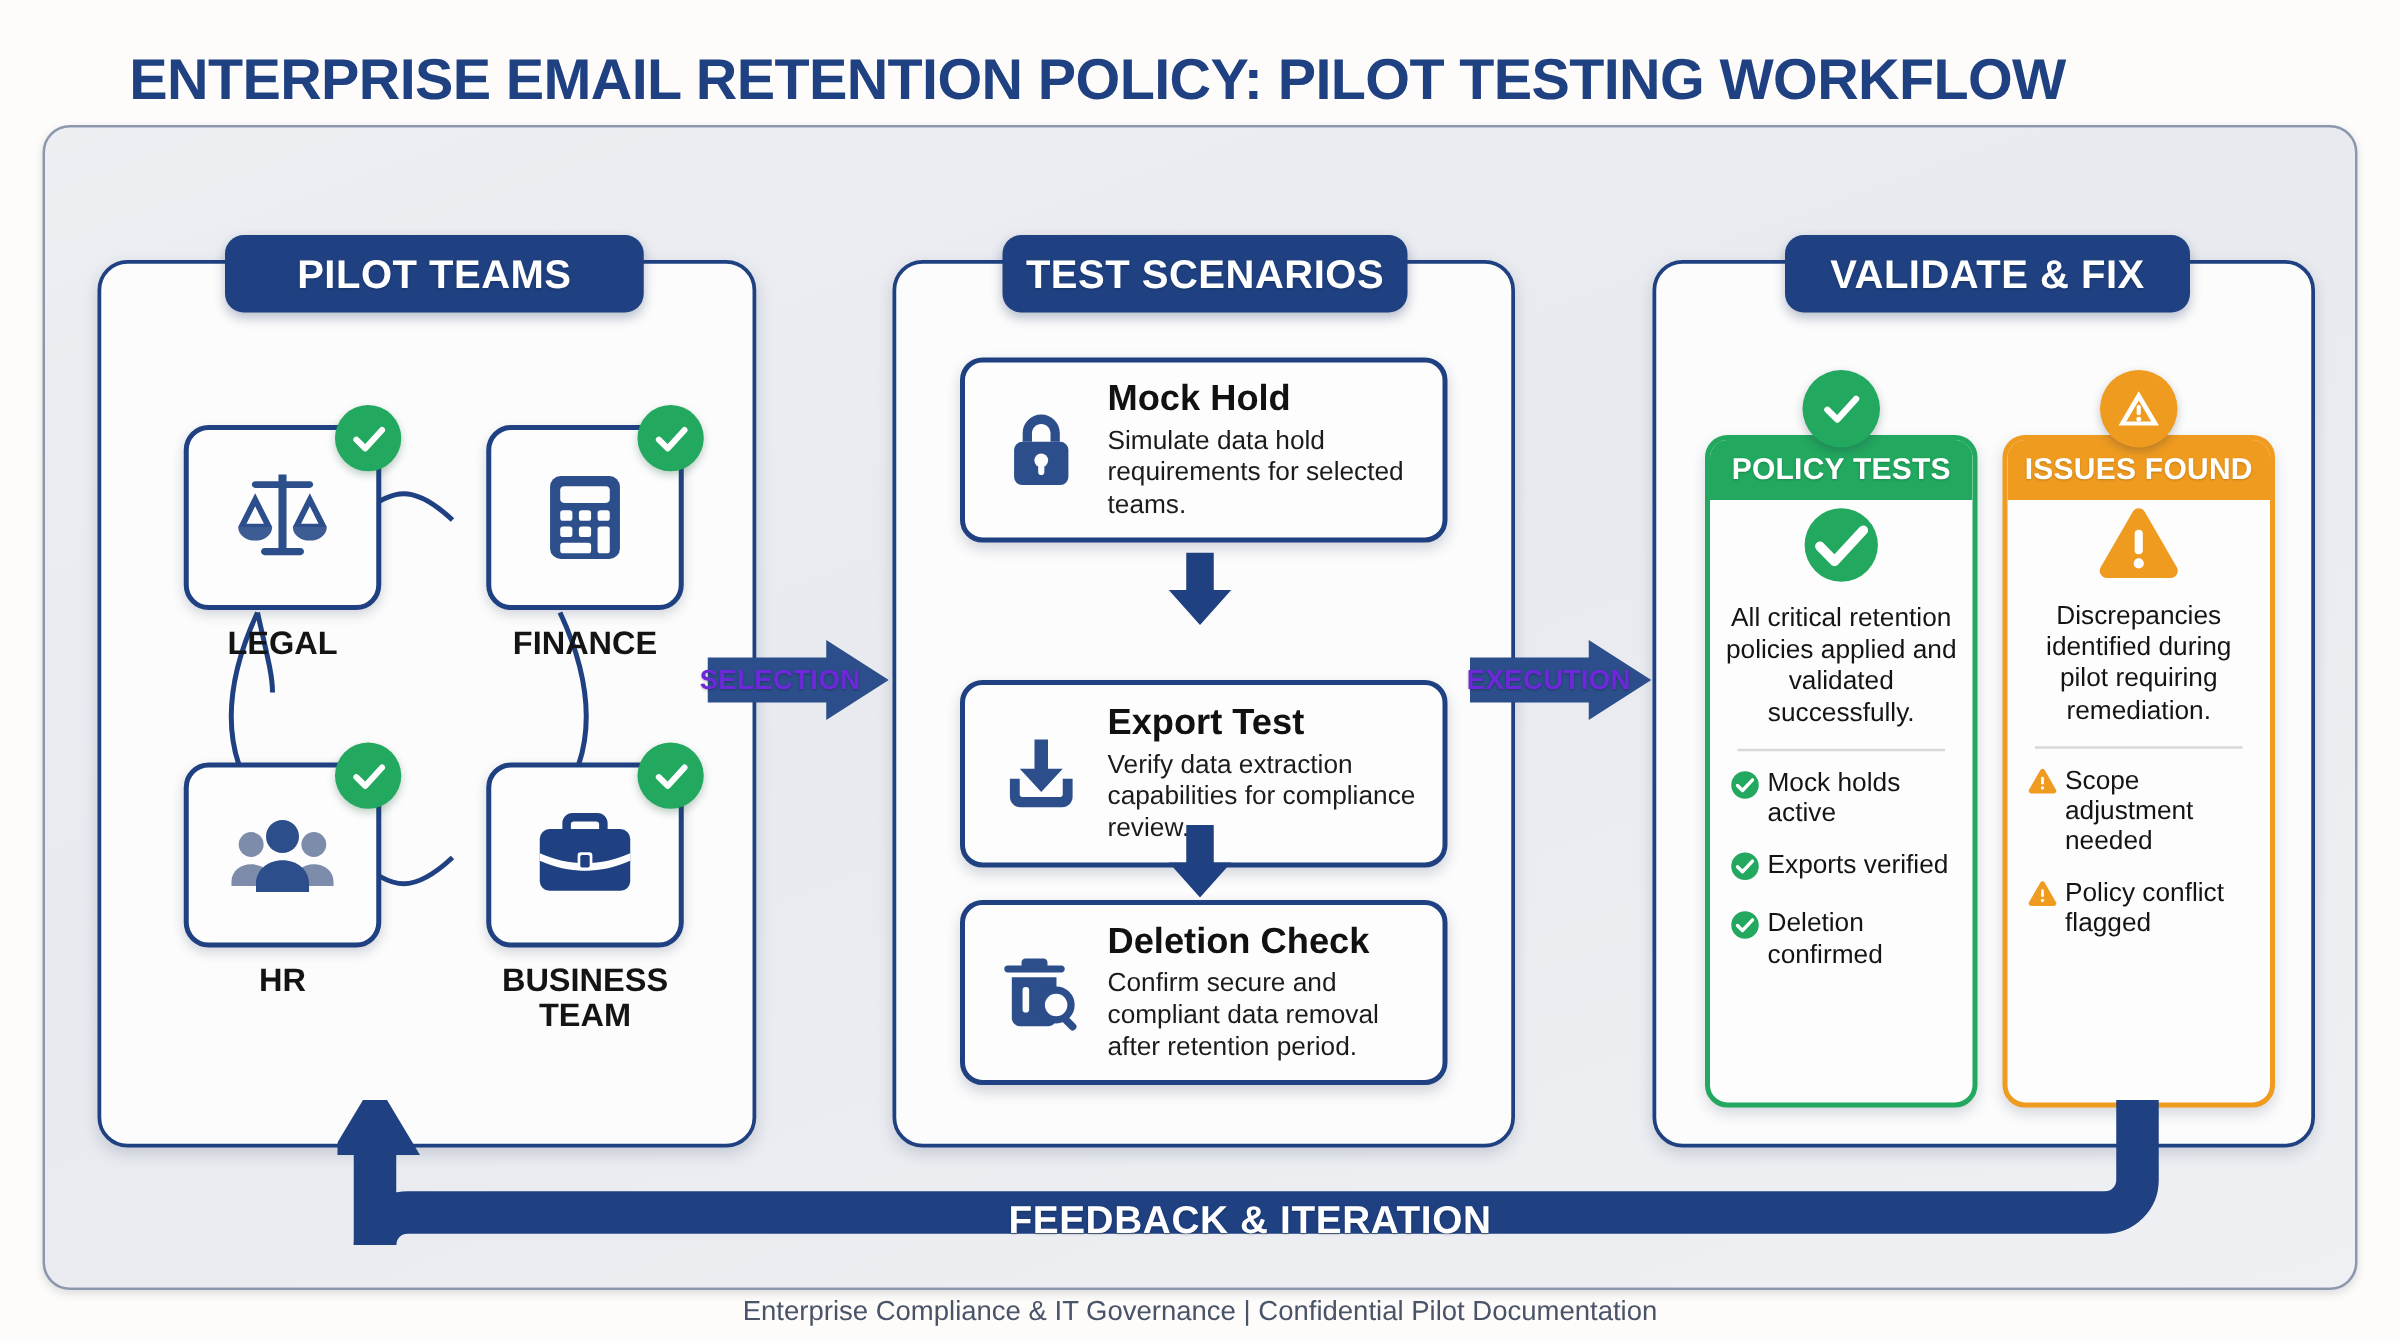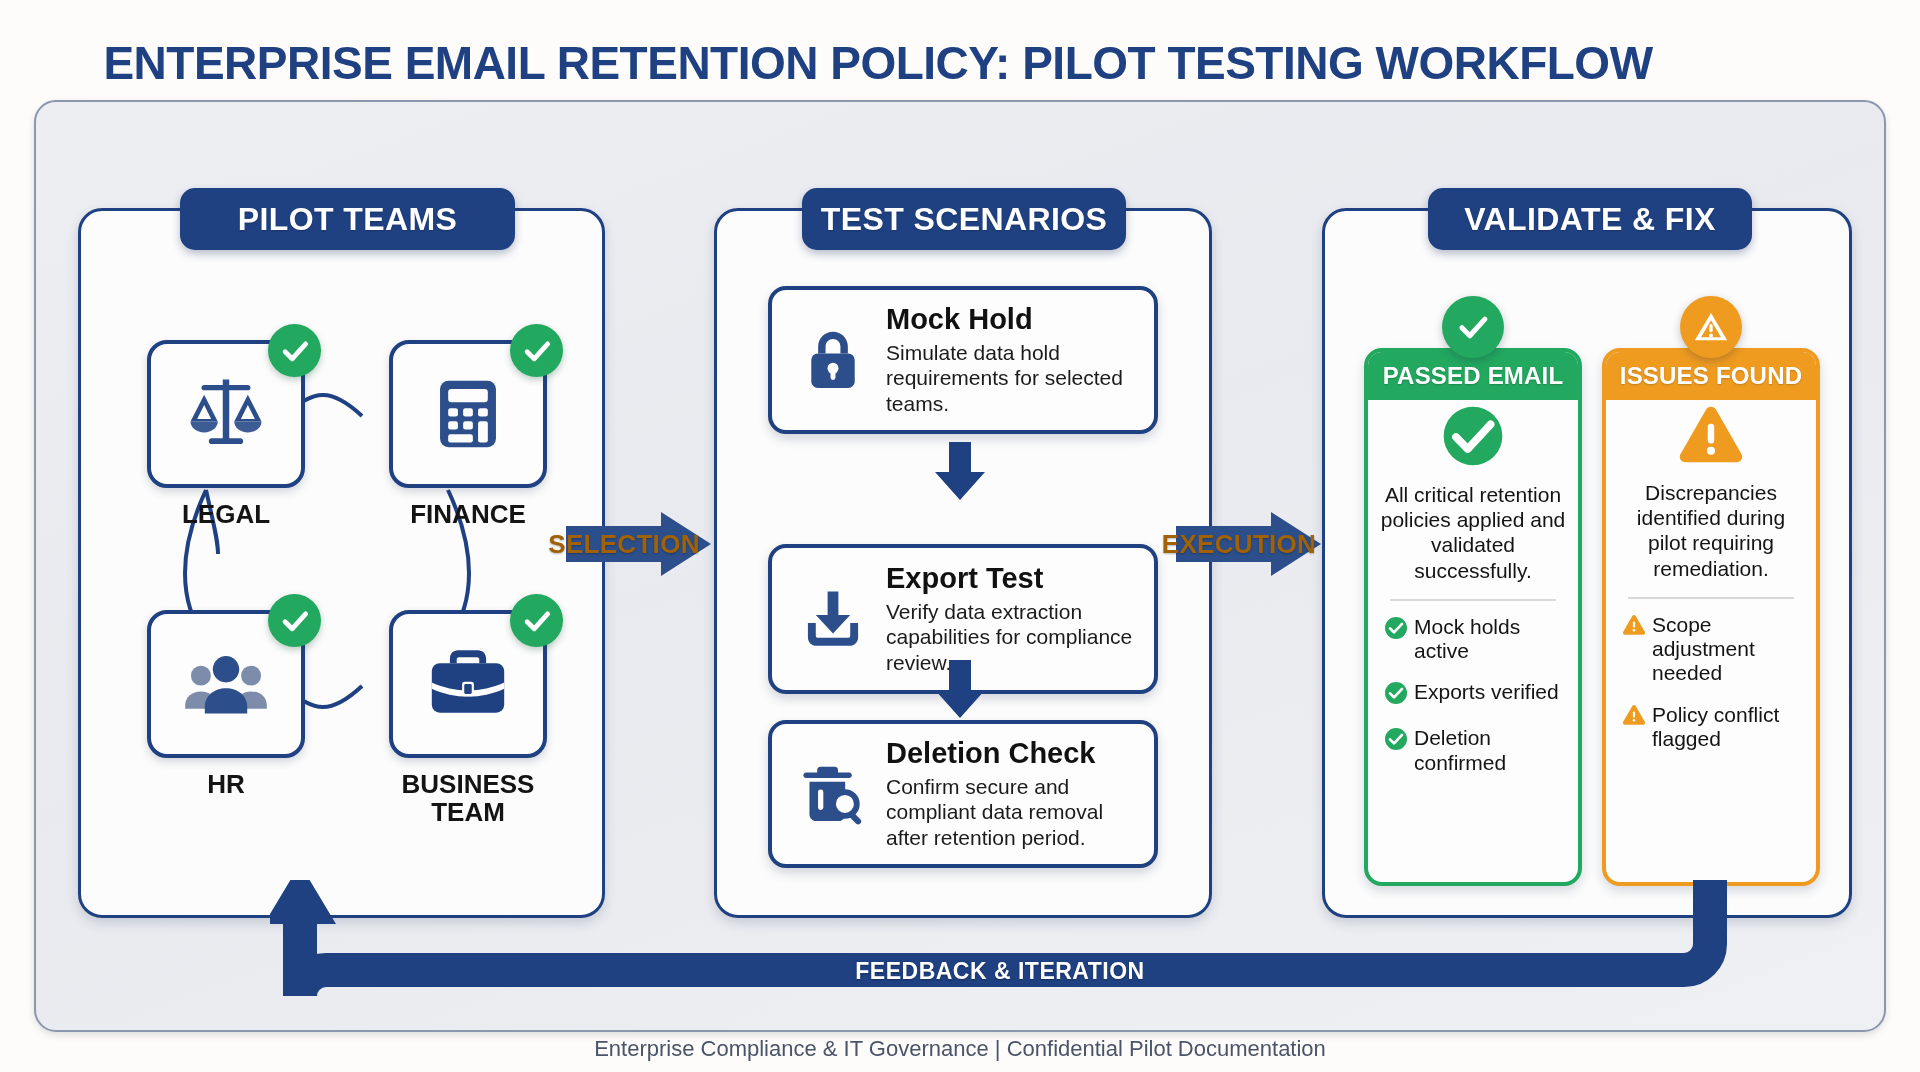--- a/index.html
+++ b/index.html
@@ -154,34 +154,34 @@
     box-shadow:0 3px 8px rgba(30,40,60,.26);z-index:7;
   }
   #badge-passed{left:1442px;top:296px;background:#22A85F;}
   #badge-issues{left:1680px;top:296px;background:#EF9B20;}
 
   
   .conn-arrow{position:absolute;z-index:8;}
   #conn-selection{left:566px;top:512px;}
   #conn-execution{left:1176px;top:512px;}
   .conn-label{
-    position:absolute;color:#a16207;font-size:26px;font-weight:bold;
+    position:absolute;color:#6d28d9;font-size:22px;font-weight:bold;
     letter-spacing:.3px;white-space:nowrap;
     text-shadow:0 1px 2px rgba(0,0,0,.28);
     display:flex;align-items:center;justify-content:center;
     z-index:9;pointer-events:none;
   }
   #lbl-selection{left:566px;top:512px;width:116px;height:64px;}
   #lbl-execution{left:1176px;top:512px;width:126px;height:64px;}
 
   
   #feedback-loop{position:absolute;left:270px;top:880px;width:1470px;height:140px;z-index:3;}
   #feedback-label{
     position:absolute;left:790px;top:958px;width:420px;
-    text-align:center;color:#fff;font-size:23px;font-weight:bold;
+    text-align:center;color:#fff;font-size:31px;font-weight:bold;
     letter-spacing:.5px;text-shadow:0 1px 2px rgba(0,0,0,.3);
     z-index:5;white-space:nowrap;
   }
   
   #footer-note{
     position:absolute;left:0;top:1036px;width:1920px;text-align:center;
     font-size:22px;color:#4a5468;white-space:nowrap;
   }
 </style>
 </head>
@@ -359,21 +359,21 @@
 </span>
 <span class="col-badge" id="badge-issues">
   <svg width="38" height="38" viewBox="0 0 24 24" fill="#fff">
     <path d="M12 3.2 22.2 20.4H1.8L12 3.2zm0 4.6-6.3 10.7h12.6L12 7.8z"></path>
     <rect x="10.95" y="10.1" width="2.1" height="5.2" rx="1.05"></rect>
     <circle cx="12" cy="17.3" r="1.25"></circle>
   </svg>
 </span>
 
 <div class="result-col" id="rc-passed">
-  <div class="rc-header">PASSED EMAIL</div>
+  <div class="rc-header">POLICY TESTS</div>
   <div class="rc-body">
     <div class="rc-bigicon">
       <svg width="64" height="64" viewBox="0 0 24 24">
         <circle cx="12" cy="12" r="11" fill="#22A85F"></circle>
         <path d="M5.6 12.4 10 16.9 18.6 7.6" fill="none" stroke="#fff" stroke-width="2.9" stroke-linecap="round" stroke-linejoin="round"></path>
       </svg>
     </div>
     <div class="rc-summary">All critical retention policies applied and validated successfully.</div>
     <div class="rc-divider"></div>
     <div class="rc-list">

